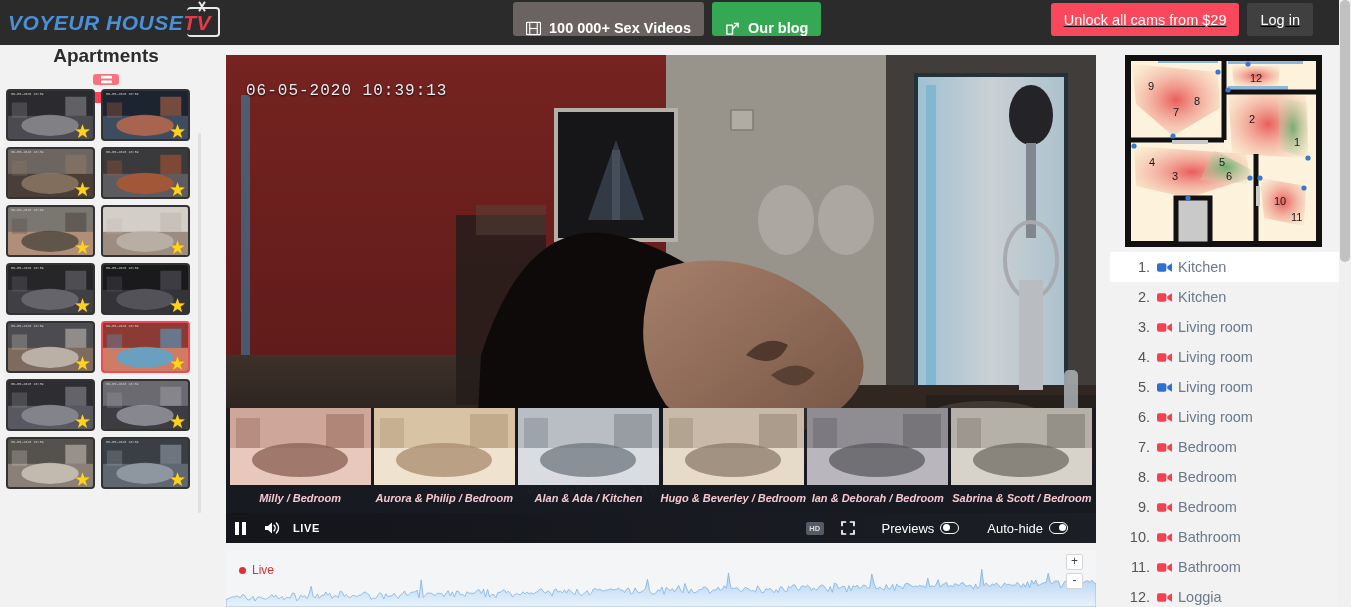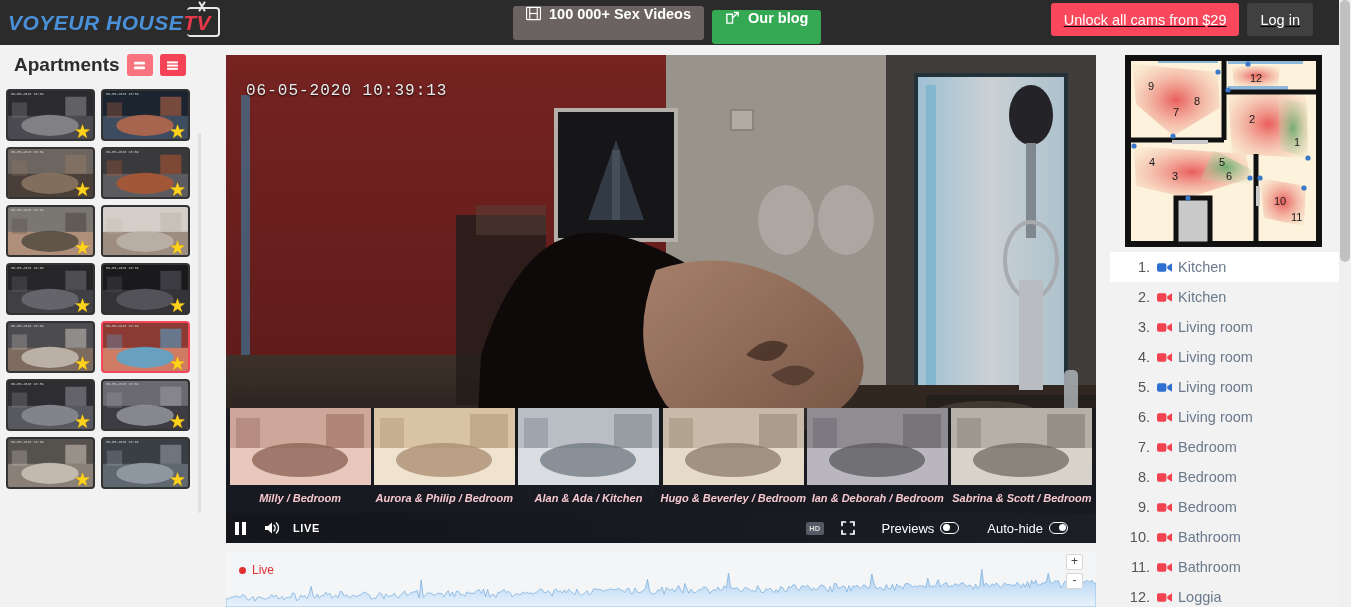--- a/index.html
+++ b/index.html
@@ -43,27 +43,27 @@
     width: 2px; height: 11px; background: #e8e8e8;
   }
   .tv-ant:before { transform: rotate(32deg); }
   .tv-ant:after  { transform: rotate(-32deg); }
 
   .header-center {
     position: absolute; left: 513px; top: 2px;
     display: flex; gap: 8px; align-items: center;
   }
   .hbtn {
-    height: 34px; display: flex; align-items: flex-start; gap: 8px;
+    height: 34px; display: flex; align-items: flex-end; gap: 8px;
     padding: 0 13px; border-radius: 3px;
     font-size: 14.5px; font-weight: bold; color: #fff;
     cursor: pointer; white-space: nowrap;
   }
   .hbtn-videos { background: #6b6361; }
-  .hbtn-blog   { background: #34a853; margin-top: 8px; }
+  .hbtn-blog   { background: #34a853; }
 
   .header-right {
     position: absolute; right: 26px; top: 3px;
     display: flex; gap: 8px; align-items: center; text-decoration: underline;
   }
   .btn-unlock {
     height: 33px; padding: 0 13px; border-radius: 3px;
     background: #f9485b; color: #fff; font-size: 14.5px;
     display: flex; align-items: center; cursor: pointer;
     white-space: nowrap;
@@ -78,21 +78,21 @@
 
   
   #sidebar {
     position: absolute; left: 0; top: 45px;
     width: 204px; height: 562px;
     background: #f2f2f2;
     overflow: hidden;
   }
   #sb-head {
     height: 40px; display: flex; align-items: center;
-    padding: 0 6px 0 14px; gap: 7px;
+    padding: 0 6px 0 14px; gap: 7px; flex-direction: column;
   }
   #sb-title { font-size: 19px; font-weight: bold; color: #2c2c2c; }
   .view-btn {
     width: 26px; height: 22px; border-radius: 3px;
     display: flex; align-items: center; justify-content: center;
     cursor: pointer;
   }
   .view-btn.inactive { background: #f9737f; }
   .view-btn.active   { background: #f44257; }
 

